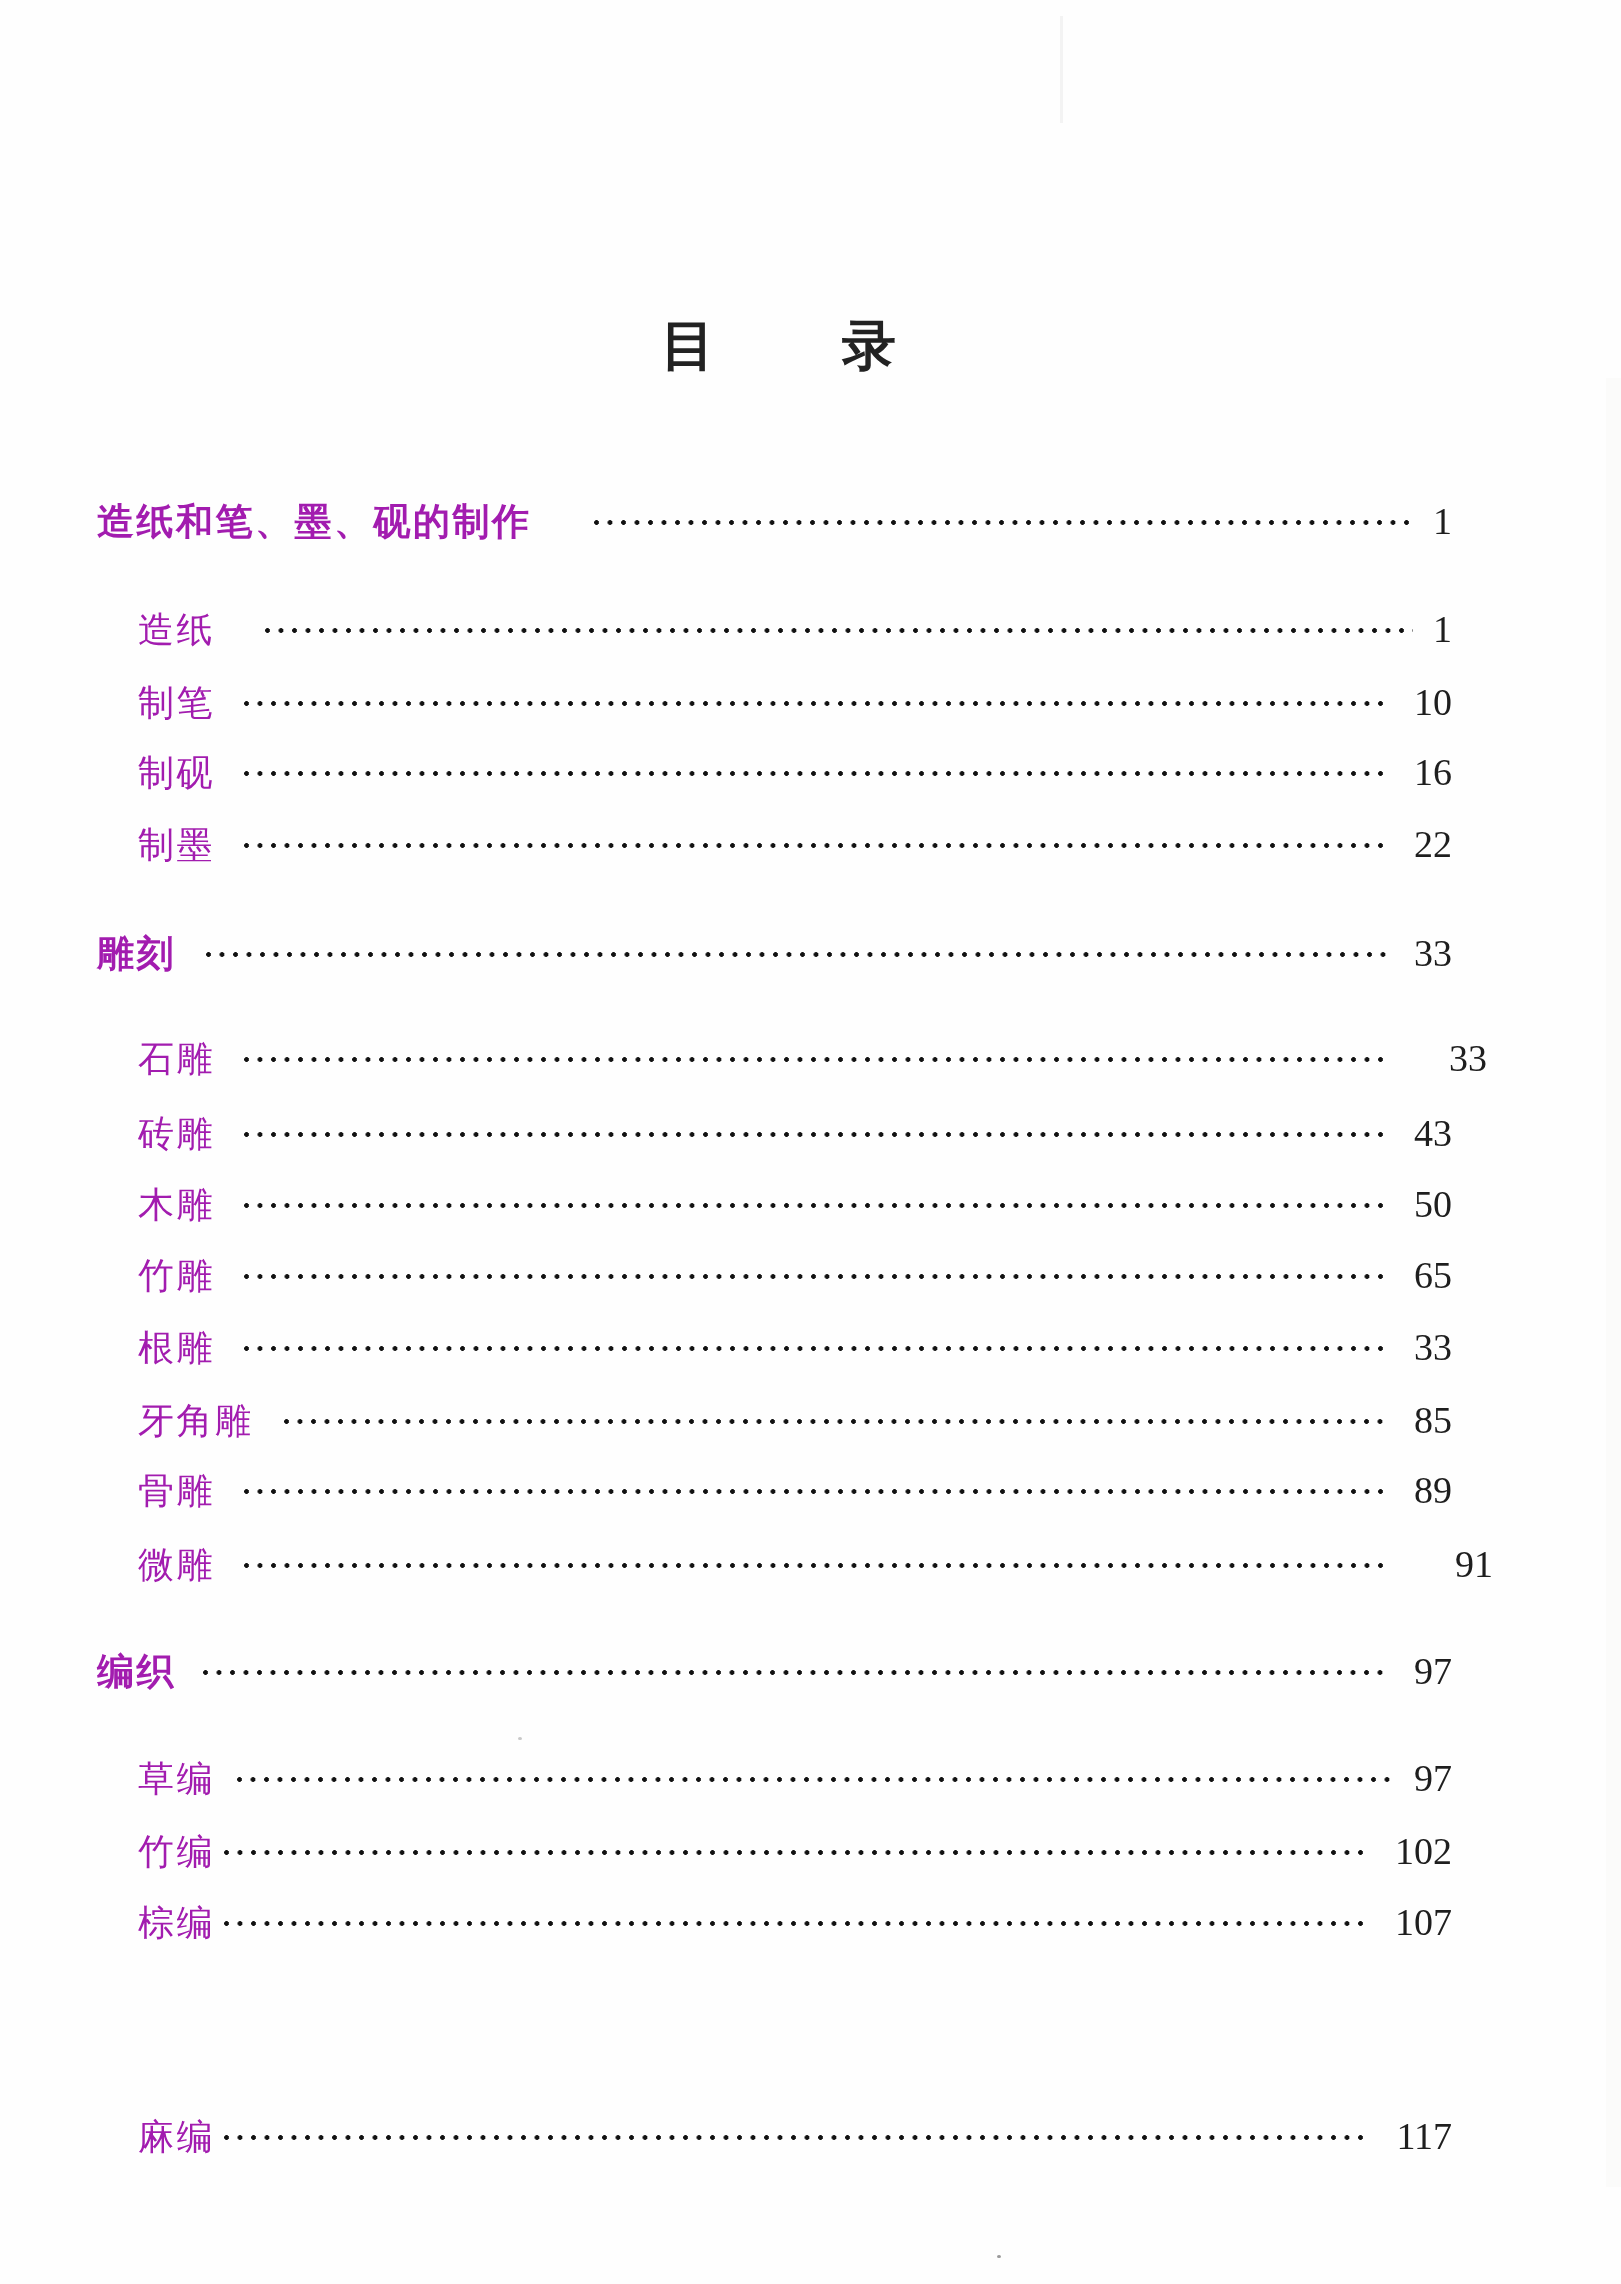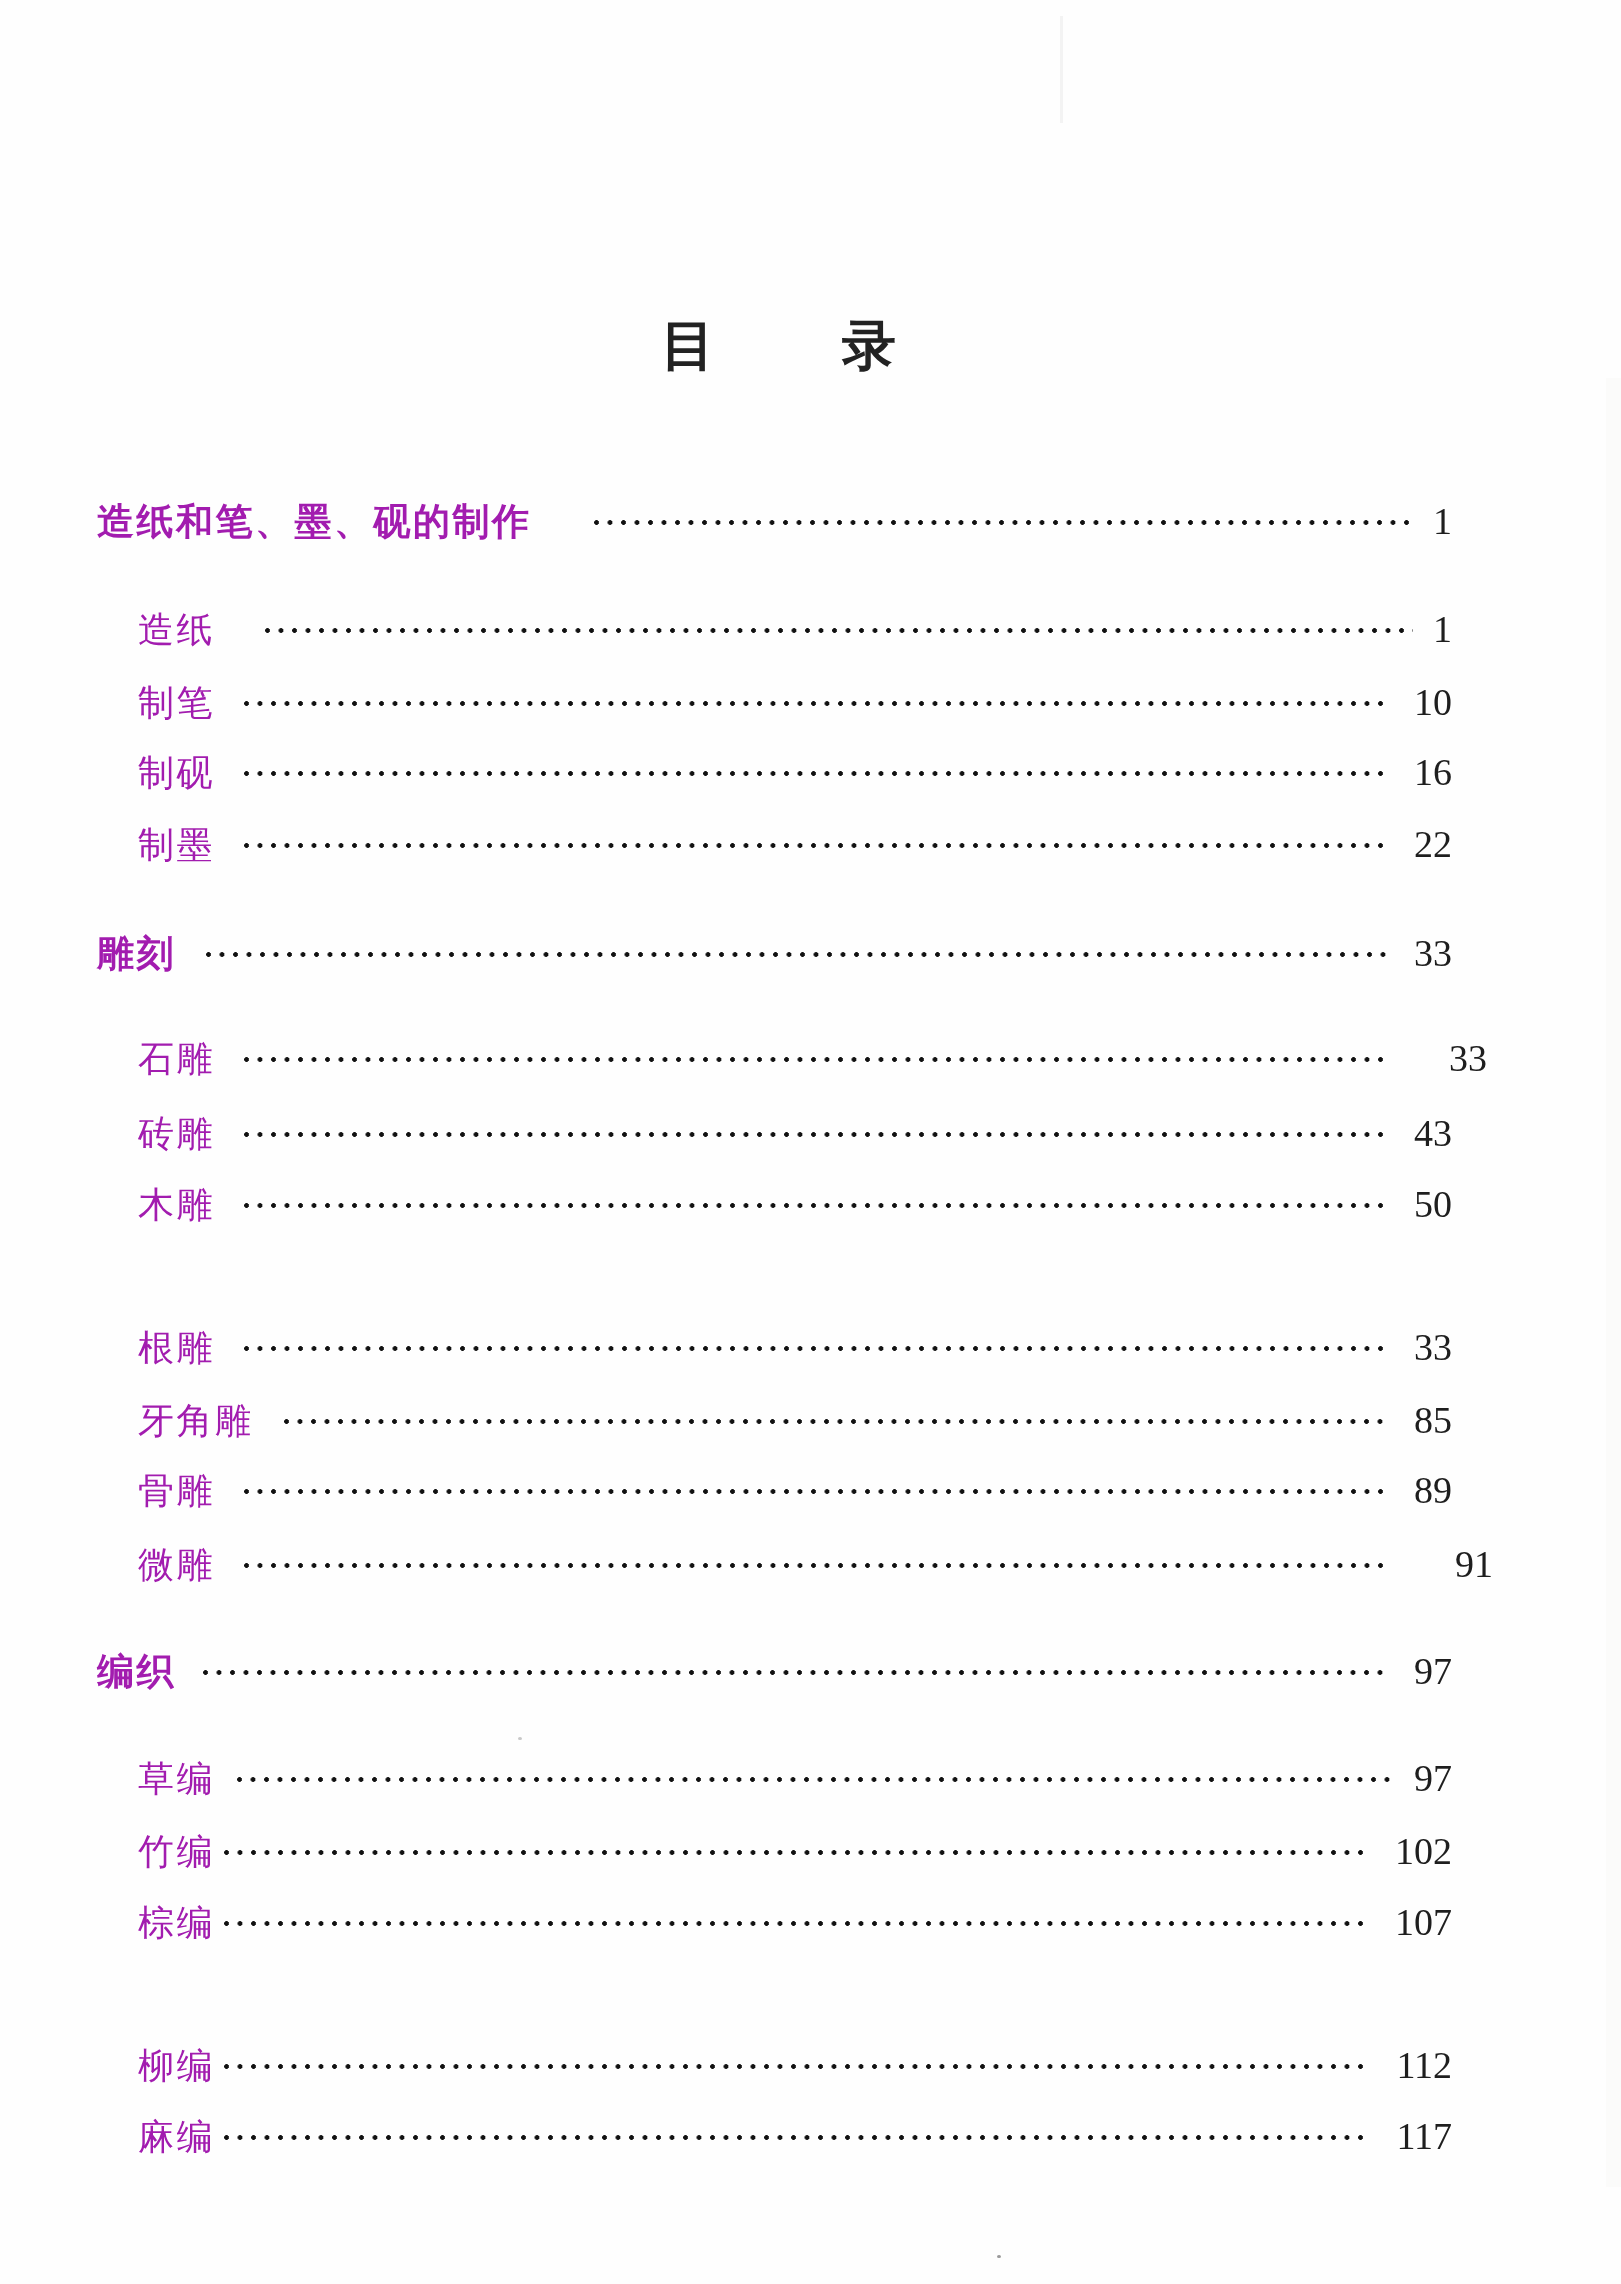--- a/index.html
+++ b/index.html
@@ -160,20 +160,25 @@
   <div class="toc-row item" style="top:1109px;">
     <span class="toc-label">砖雕</span>
     <span class="toc-leader" style="left:244px; width:1147px;"></span>
     <span class="toc-page">43</span>
   </div>
   <div class="toc-row item" style="top:1180px;">
     <span class="toc-label">木雕</span>
     <span class="toc-leader" style="left:244px; width:1147px;"></span>
     <span class="toc-page">50</span>
   </div>
+  <div class="toc-row item" style="top:1251px;">
+    <span class="toc-label">竹雕</span>
+    <span class="toc-leader" style="left:244px; width:1147px;"></span>
+    <span class="toc-page">65</span>
+  </div>
   <div class="toc-row item" style="top:1323px;">
     <span class="toc-label">根雕</span>
     <span class="toc-leader" style="left:244px; width:1147px;"></span>
     <span class="toc-page">33</span>
   </div>
   <div class="toc-row item" style="top:1396px;">
     <span class="toc-label">牙角雕</span>
     <span class="toc-leader" style="left:284px; width:1107px;"></span>
     <span class="toc-page">85</span>
   </div>
@@ -202,25 +207,20 @@
   <div class="toc-row item" style="top:1827px;">
     <span class="toc-label">竹编</span>
     <span class="toc-leader" style="left:224px; width:1147px;"></span>
     <span class="toc-page">102</span>
   </div>
   <div class="toc-row item" style="top:1898px;">
     <span class="toc-label">棕编</span>
     <span class="toc-leader" style="left:224px; width:1147px;"></span>
     <span class="toc-page">107</span>
   </div>
-  <div class="toc-row item" style="top:2041px;">
-    <span class="toc-label">柳编</span>
-    <span class="toc-leader" style="left:224px; width:1147px;"></span>
-    <span class="toc-page">112</span>
-  </div>
   <div class="toc-row item" style="top:2112px;">
     <span class="toc-label">麻编</span>
     <span class="toc-leader" style="left:224px; width:1147px;"></span>
     <span class="toc-page">117</span>
   </div>
 
 </div>
 
 
 </body></html>

